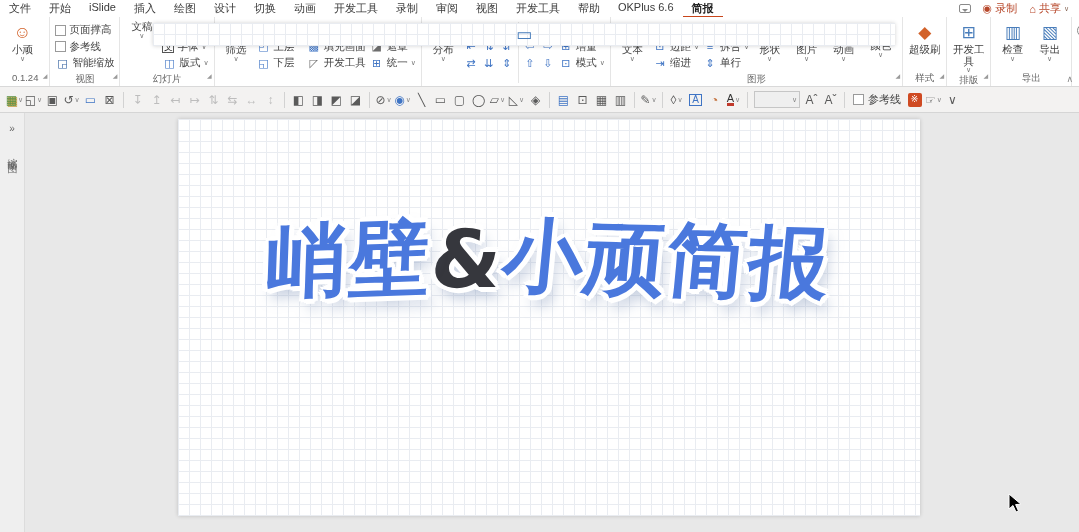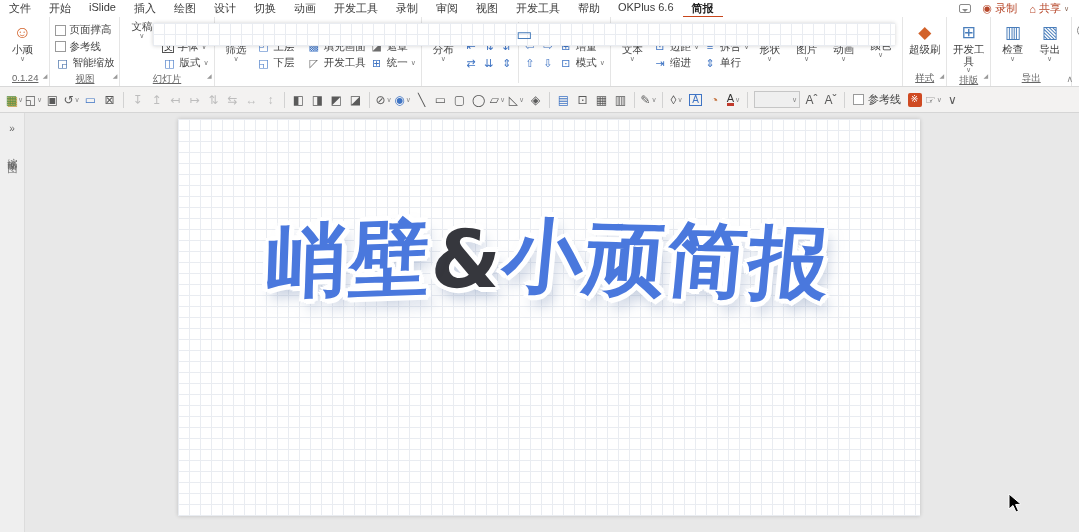--- a/index.html
+++ b/index.html
@@ -15,21 +15,21 @@
   .mb-btn { display:flex; align-items:center; gap:3px; color:#b7472a; font-size:11px; }
   .bubble { width:12px; height:9px; border:1px solid #8a8a8a; border-radius:2px; position:relative; }
   .bubble:after { content:""; position:absolute; left:2px; bottom:-3px; border:3px solid transparent; border-top-color:#8a8a8a; }
   .tinychev { font-size:7px; color:#8a6a5a; }
 
   
   .ribbon { height:70px; background:#fff; border-bottom:1px solid #d9d9d9;
     display:flex; align-items:stretch; padding:0 1px; position:relative; }
   .rgroup { display:flex; flex-direction:column; border-right:1px solid #e5e5e5; padding:2px 3px 0; }
   .rg-content { display:flex; flex:1; align-items:flex-start; }
-  .rg-label { font-size:9.5px; color:#666; text-align:center; height:15px; line-height:13px; position:relative; padding:0 8px; white-space:nowrap;text-decoration:underline; }
+  .rg-label { font-size:9.5px; color:#666; text-align:center; height:15px; line-height:13px; position:relative; padding:0 8px; white-space:nowrap; }
   .launcher { position:absolute; right:-1px; bottom:3px; font-size:6px; color:#9a9a9a; }
   .bigbtn { display:flex; flex-direction:column; align-items:center; width:37px; padding-top:2px;
     font-size:10.5px; color:#444; text-align:center; line-height:1.1; cursor:default; }
   .bigbtn .bicon { font-size:17px; height:23px; line-height:23px; color:#4a7ebb; }
   .bicon.orange { color:#d2622a; }
   .bicon.slide { color:#4a7ebb; }
   .bicon.italicA { font-style:italic; font-family:"DejaVu Serif",serif; color:#2e5fa3; font-weight:bold; }
   .bicon.palette { width:16px; height:16px; margin-top:3px; border-radius:50%;
     background:conic-gradient(#e2574c,#f4b63f,#59b36a,#3f74c4,#9a59c4,#e2574c); border:2px solid #fff; box-shadow:0 0 0 1px #bbb; }
   .bicon.star { color:#5a5a5a; }
@@ -366,20 +366,21 @@
           <span class="bicon star">☆</span>
           <span>动画</span>
           <span class="chev">∨</span>
         </div>
         <div class="bigbtn">
           <span class="bicon palette"></span>
           <span>颜色</span>
           <span class="chev">∨</span>
         </div>
       </div>
+      <div class="rg-label">图形<span class="launcher">◢</span></div>
     </div>
     <div class="rgroup">
       <div class="rg-content">
         <div class="bigbtn">
           <span class="bicon orange">◆</span>
           <span>超级刷</span>
         </div>
       </div>
       <div class="rg-label">样式<span class="launcher">◢</span></div>
     </div>

